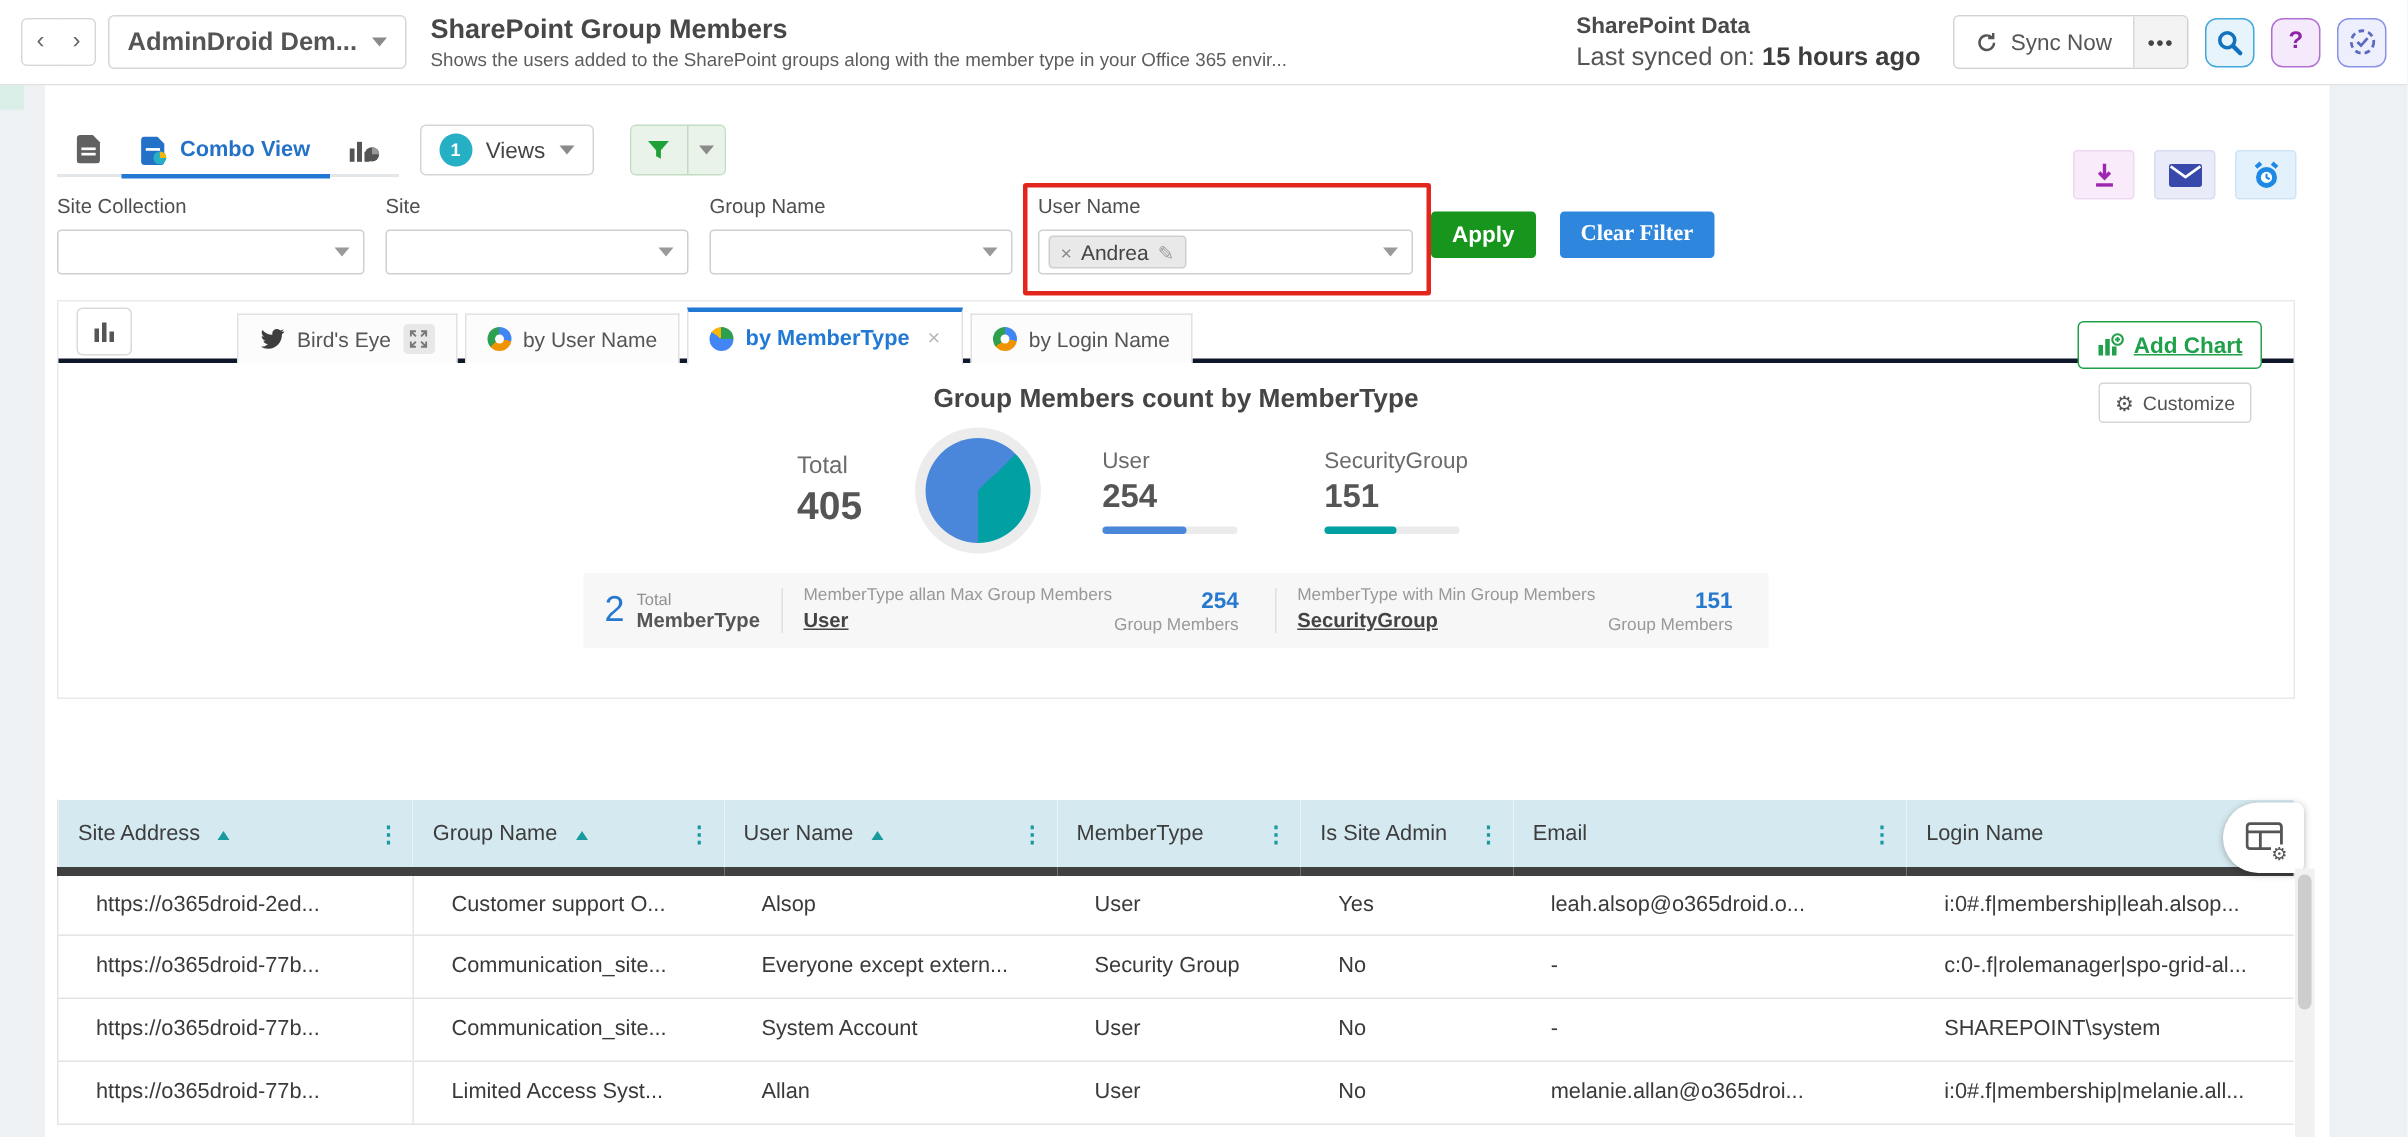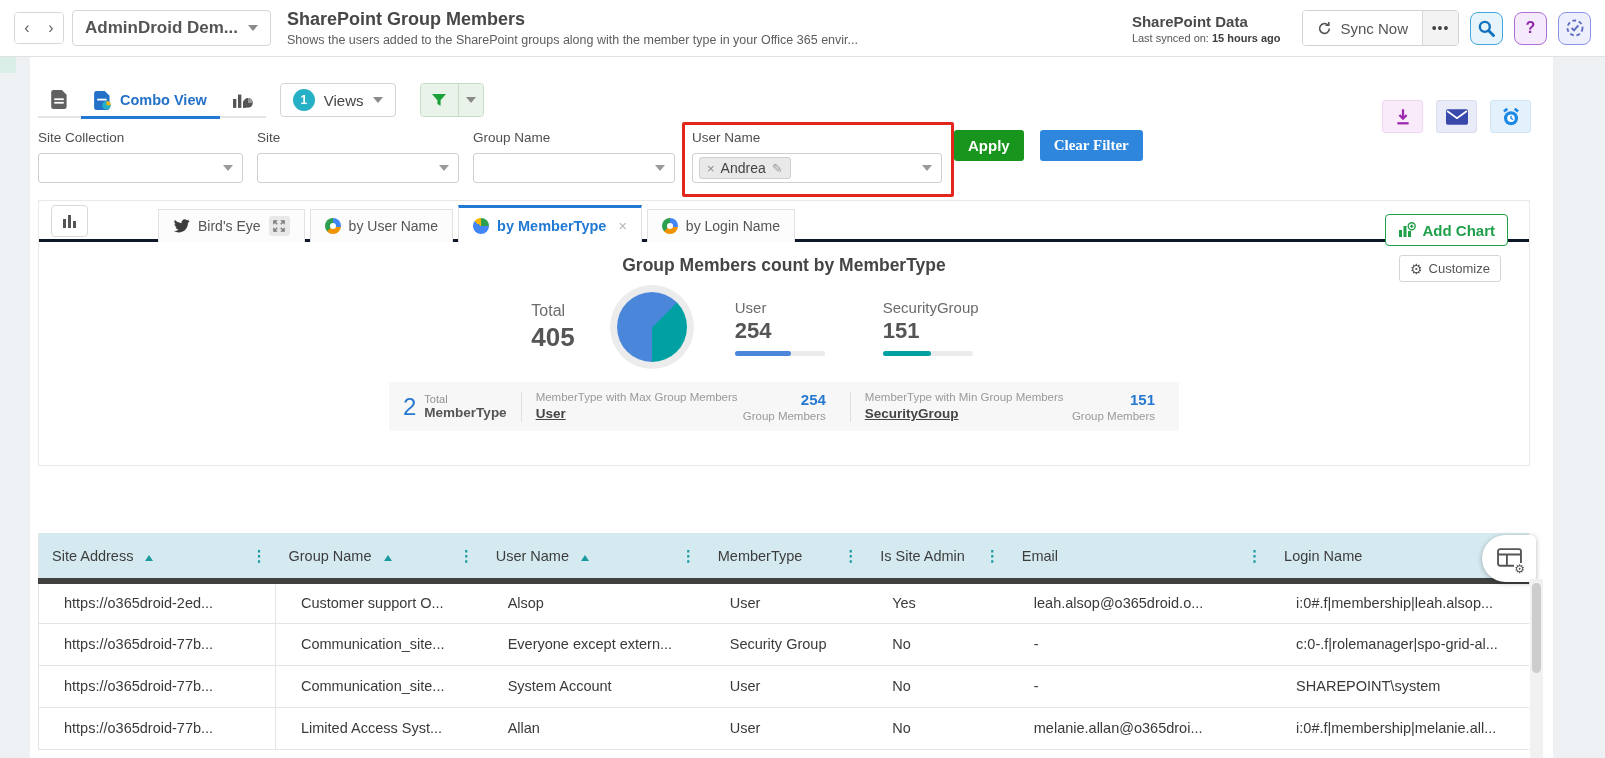--- a/index.html
+++ b/index.html
@@ -10,21 +10,21 @@
   .topbar { height:57px; background:#fff; border-bottom:1px solid #e1e1e1; display:flex; align-items:center; padding:0 14px; }
   .nav-group { display:flex; border:1px solid #d6d6d6; border-radius:4px; overflow:hidden; height:32px; }
   .nav-btn { width:24px; background:#fff; border:none; color:#666; font-size:16px; cursor:pointer; line-height:30px; }
   .workspace-btn { display:flex; align-items:center; gap:10px; height:36px; margin-left:8px; padding:0 12px; background:#fff; border:1px solid #d6d6d6; border-radius:4px; font-size:17px; font-weight:700; color:#555; cursor:pointer; }
   .caret-down { width:0; height:0; border-left:5px solid transparent; border-right:5px solid transparent; border-top:6px solid #8a8a8a; display:inline-block; }
   .title-block { margin-left:16px; }
   .page-title { font-size:18px; font-weight:700; color:#474747; }
   .page-subtitle { font-size:12.5px; color:#5d5d5d; margin-top:3px; }
   .sync-block { margin-left:auto; }
   .sync-source { font-size:15px; font-weight:700; color:#4a4a4a; }
-  .sync-line { font-size:11px; color:#555; margin-top:2px; }
+  .sync-line { font-size:17px; color:#555; margin-top:2px; }
   .sync-line b { color:#3d3d3d; }
   .sync-group { display:flex; margin-left:22px; border:1px solid #d2d2d2; border-radius:4px; overflow:hidden; height:36px; }
   .sync-now-btn { display:flex; align-items:center; gap:8px; padding:0 14px; background:#fff; border:none; font-size:15px; color:#555; cursor:pointer; }
   .more-btn { width:36px; background:#f3f3f3; border:none; border-left:1px solid #d9d9d9; color:#444; font-size:14px; letter-spacing:1px; cursor:pointer; }
   .hdr-icon-btn { width:33px; height:33px; border-radius:8px; display:flex; align-items:center; justify-content:center; cursor:pointer; margin-left:11px; }
   .hdr-icon-btn.search { background:#e7f4fb; border:1.5px solid #41a7dc; }
   .hdr-icon-btn.help { background:#f5eafb; border:1.5px solid #b06fd4; color:#8e24aa; font-size:16px; font-weight:700; }
   .hdr-icon-btn.health { background:#edeffc; border:1.5px solid #8a93e8; }
 
   
@@ -43,21 +43,21 @@
   .filter-caret { width:25px; background:#e9f3e9; border:none; border-left:1px solid #c3dcc3; display:flex; align-items:center; justify-content:center; cursor:pointer; }
 
   
   .export-icons { position:absolute; right:22px; top:43px; display:flex; gap:13px; }
   .exp-btn { width:41px; height:33px; border-radius:3px; display:flex; align-items:center; justify-content:center; cursor:pointer; border:1px solid transparent; }
   .exp-btn.download { background:#f9ebfa; border-color:#eed7f1; }
   .exp-btn.mail { background:#e9ebf8; border-color:#d8dcf0; }
   .exp-btn.alarm { background:#e2f1fb; border-color:#cfe5f5; }
 
   
-  .filter-row { display:flex; align-items:flex-start; margin:12px 0 0 8px; }
+  .filter-row { display:flex; align-items:center; margin:12px 0 0 8px; }
   .fgroup { margin-right:14px; }
   .flabel { font-size:13.5px; color:#4f4f4f; margin-bottom:8px; }
   .fselect { position:relative; height:30px; background:#fff; border:1px solid #cfcfcf; border-radius:3px; cursor:pointer; display:flex; align-items:center; padding:0 6px; }
   .fselect .caret-down { position:absolute; right:9px; border-top-color:#9a9a9a; }
   .w1 { width:205px; } .w2 { width:202px; } .w3 { width:202px; } .w4 { width:250px; }
   .highlight-box { border:3px solid #e3261d; border-radius:2px; padding:5px 9px 11px 7px; margin:-8px 0 -14px -7px; }
   .tag-pill { display:flex; align-items:center; gap:6px; height:22px; background:#e9e9e9; border:1px solid #cfcfcf; border-radius:3px; padding:0 7px; font-size:14px; color:#444; }
   .tag-x { color:#8a8a8a; font-size:13px; cursor:pointer; }
   .tag-edit { color:#9a9a9a; font-size:13px; cursor:pointer; }
   .btn { height:31px; border:none; border-radius:3px; color:#fff; font-size:15px; font-weight:700; padding:0 14px; cursor:pointer; }
@@ -70,21 +70,21 @@
   .chart-icon-btn { width:37px; height:32px; border:1px solid #d9d9d9; border-radius:4px; background:#fff; display:flex; align-items:center; justify-content:center; cursor:pointer; margin-bottom:5px; }
   .ctabs { display:flex; margin-left:70px; align-items:flex-end; }
   .ctab { height:33px; display:flex; align-items:center; gap:8px; padding:0 14px; border:1px solid #e2e2e2; border-bottom:none; background:#fcfcfc; color:#555; font-size:14px; cursor:pointer; margin-right:5px; }
   .ctab.active { height:38px; border-top:3px solid #2179d4; background:#fff; color:#2179d4; font-weight:700; font-size:14.5px; margin-bottom:-1px; }
   .ctab .close-x { color:#b5b5b5; margin-left:4px; font-weight:400; }
   .expand-chip { width:21px; height:20px; background:#e8e8e8; border-radius:3px; display:flex; align-items:center; justify-content:center; }
   .icon-circle { width:16px; height:16px; border-radius:50%; position:relative; flex:0 0 auto; }
   .icon-donut { background:conic-gradient(from 230deg, #2e9e4f 0 130deg, #4285f4 130deg 230deg, #f09300 230deg 360deg); }
   .icon-donut::after { content:""; position:absolute; left:5px; top:5px; width:6px; height:6px; border-radius:50%; background:#fff; }
   .icon-pie-mt { background:conic-gradient(from 305deg, #f5b50a 0 55deg, #2e9e4f 55deg 145deg, #4285f4 145deg 360deg); }
-  .add-chart-btn { position:absolute; right:21px; top:13px; height:32px; display:flex; align-items:center; gap:7px; background:#fff; border:1.5px solid #21a04a; border-radius:4px; color:#1fa04a; font-size:15px; font-weight:700; padding:0 12px; cursor:pointer; }
+  .add-chart-btn { position:absolute; right:21px; top:13px; height:32px; display:flex; align-items:center; gap:7px; background:#fff; border:1.5px solid #21a04a; border-radius:4px; color:#1fa04a; font-size:15px; font-weight:700; padding:0 12px; cursor:pointer;text-decoration:underline; }
   .customize-btn { position:absolute; right:28px; top:54px; height:27px; display:flex; align-items:center; gap:6px; background:#fff; border:1px solid #d5d5d5; border-radius:3px; color:#555; font-size:13px; padding:0 10px; cursor:pointer; }
   .gear-glyph { font-size:14px; color:#555; }
   .chart-title { text-align:center; margin-top:13px; font-size:17.5px; font-weight:700; color:#454545; }
   .kpi-row { display:flex; justify-content:center; align-items:center; margin-top:16px; }
   .kpi-total { text-align:left; }
   .kpi-label { font-size:16px; color:#6b6b6b; }
   .kpi-value { font-size:26px; font-weight:700; color:#555; margin-top:2px; }
   .pie { width:70px; height:70px; border-radius:50%; box-shadow:0 0 0 7px #ececec; margin:0 48px 0 42px; }
   .legend-item { margin-right:58px; }
   .legend-label { font-size:15px; color:#6b6b6b; }
@@ -352,21 +352,21 @@
 
       <div class="summary-strip">
         <div class="sum-count">2</div>
         <div class="sum-count-labels">
           <div>Total</div>
           <div>MemberType</div>
         </div>
         <div class="sum-div"></div>
         <div class="sum-sec">
           <div class="sum-texts">
-            <div class="sum-cap">MemberType with Max Group Members</div>
+            <div class="sum-cap">MemberType allan Max Group Members</div>
             <span class="sum-link">User</span>
           </div>
           <div class="sum-val-wrap">
             <div class="sum-val">254</div>
             <div class="sum-unit">Group Members</div>
           </div>
         </div>
         <div class="sum-div"></div>
         <div class="sum-sec">
           <div class="sum-texts">

